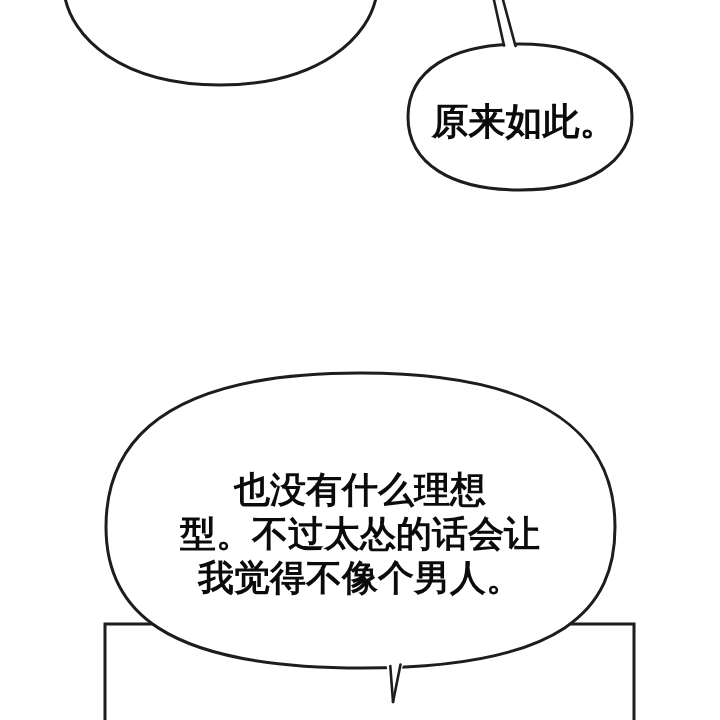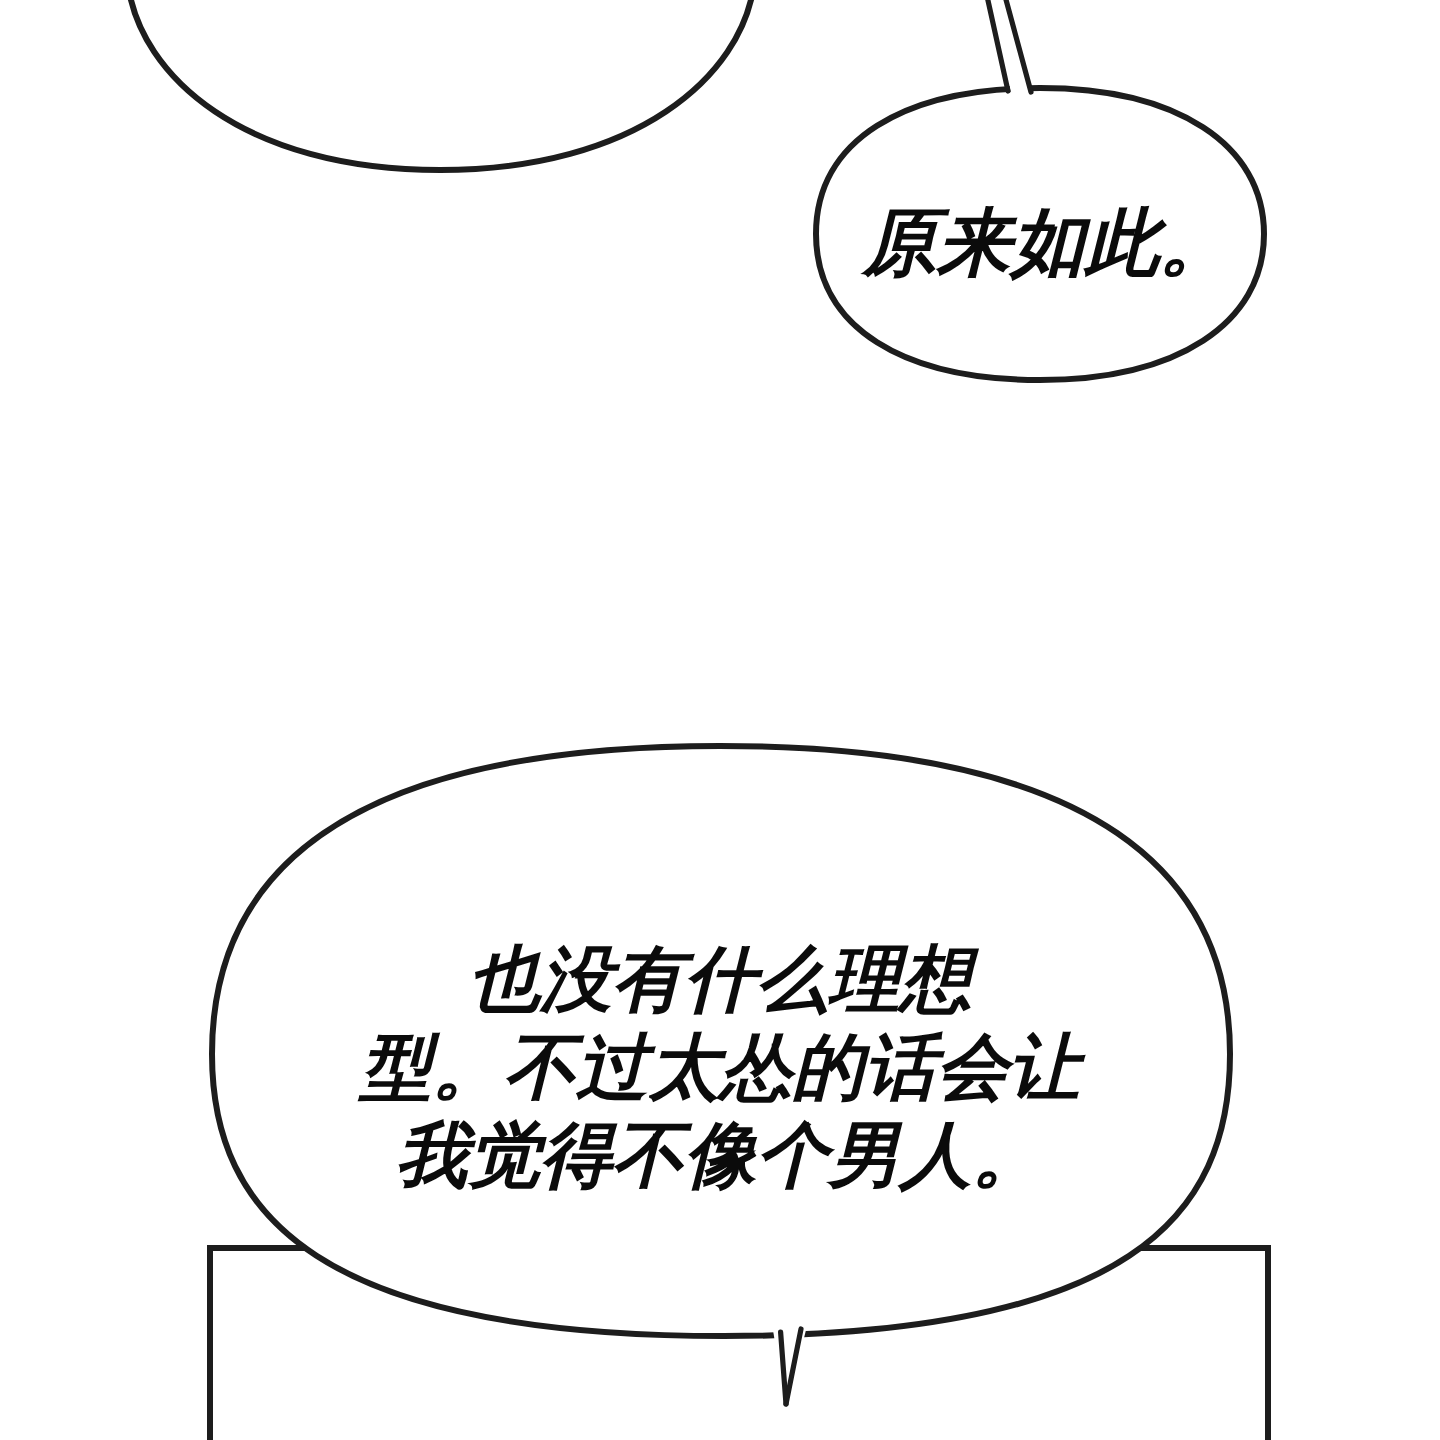--- a/index.html
+++ b/index.html
@@ -9,21 +9,20 @@
     height: 720px;
     background: #ffffff;
     overflow: hidden;
     font-family: "Liberation Sans", "DejaVu Sans", sans-serif;
   }
   .comic-page {
     position: relative;
     width: 628px;
     height: 720px;
     background: #0ea5e9;
-    font-style: italic;
   }
   svg { display: block; }
   .bubble-outline {
     fill: #ffffff;
     stroke-width: 3;
     stroke-linejoin: round;
   }
   .panel-outline {
     fill: none;
     stroke-width: 3;

